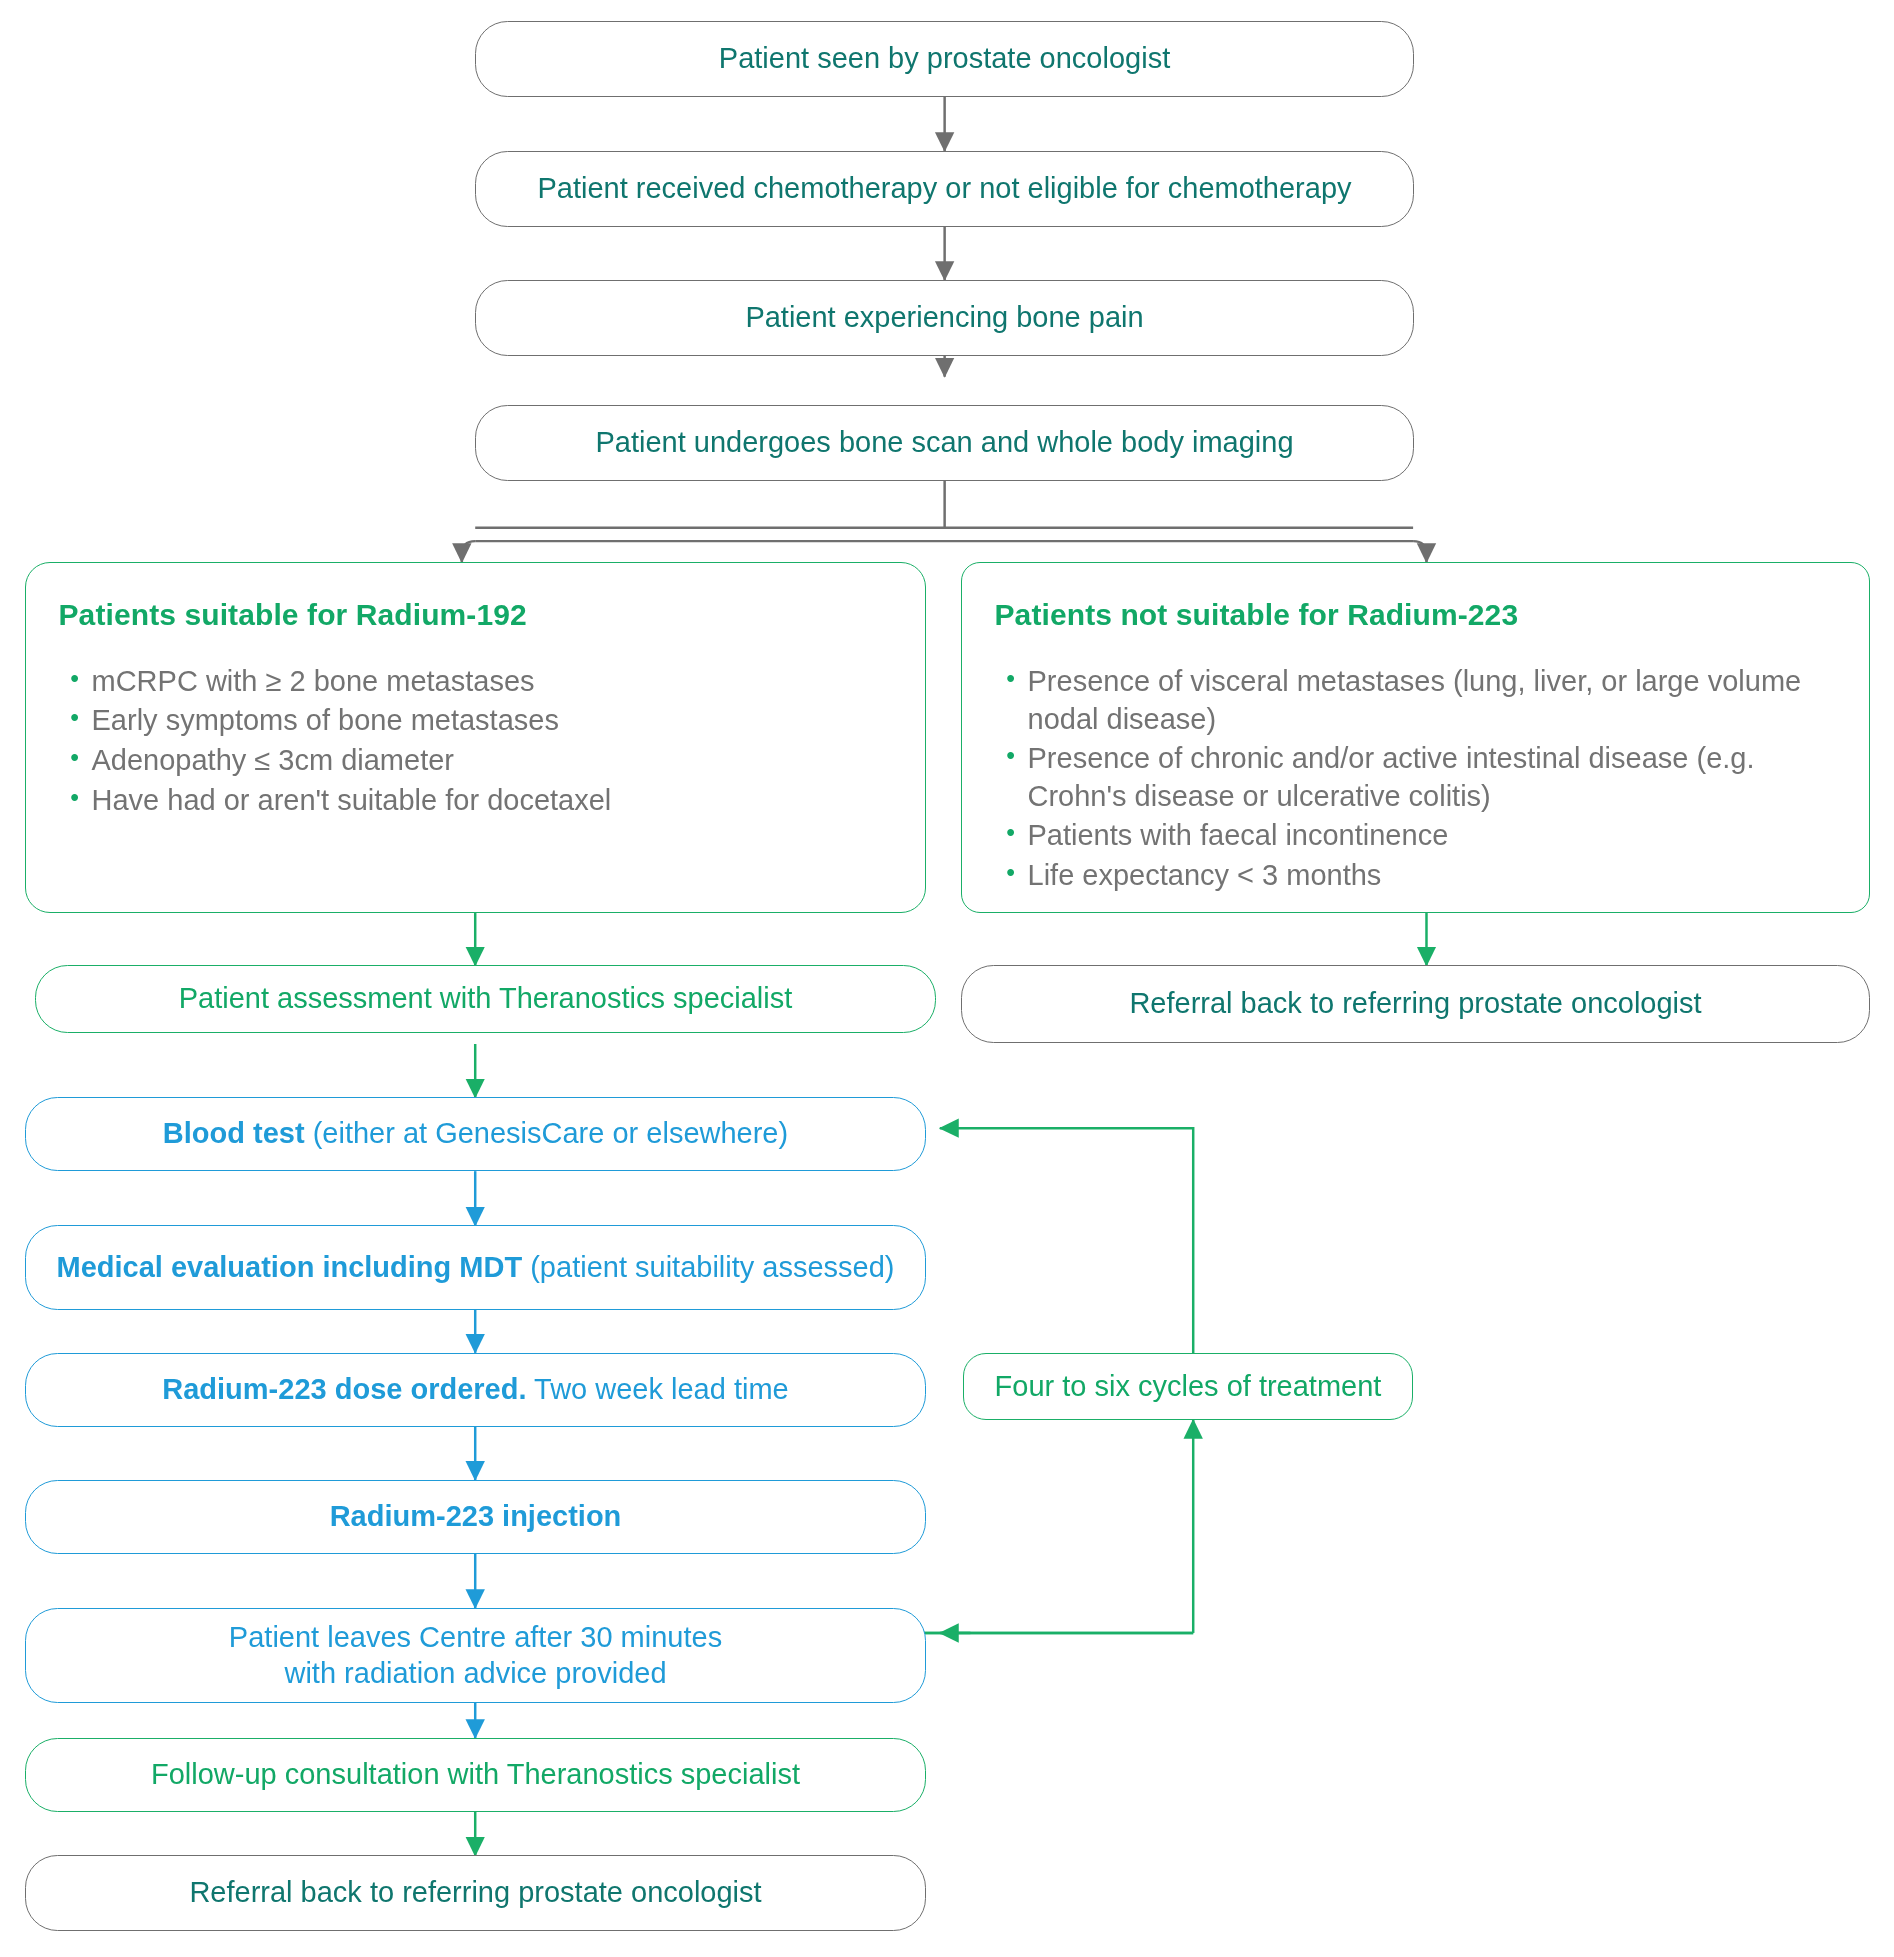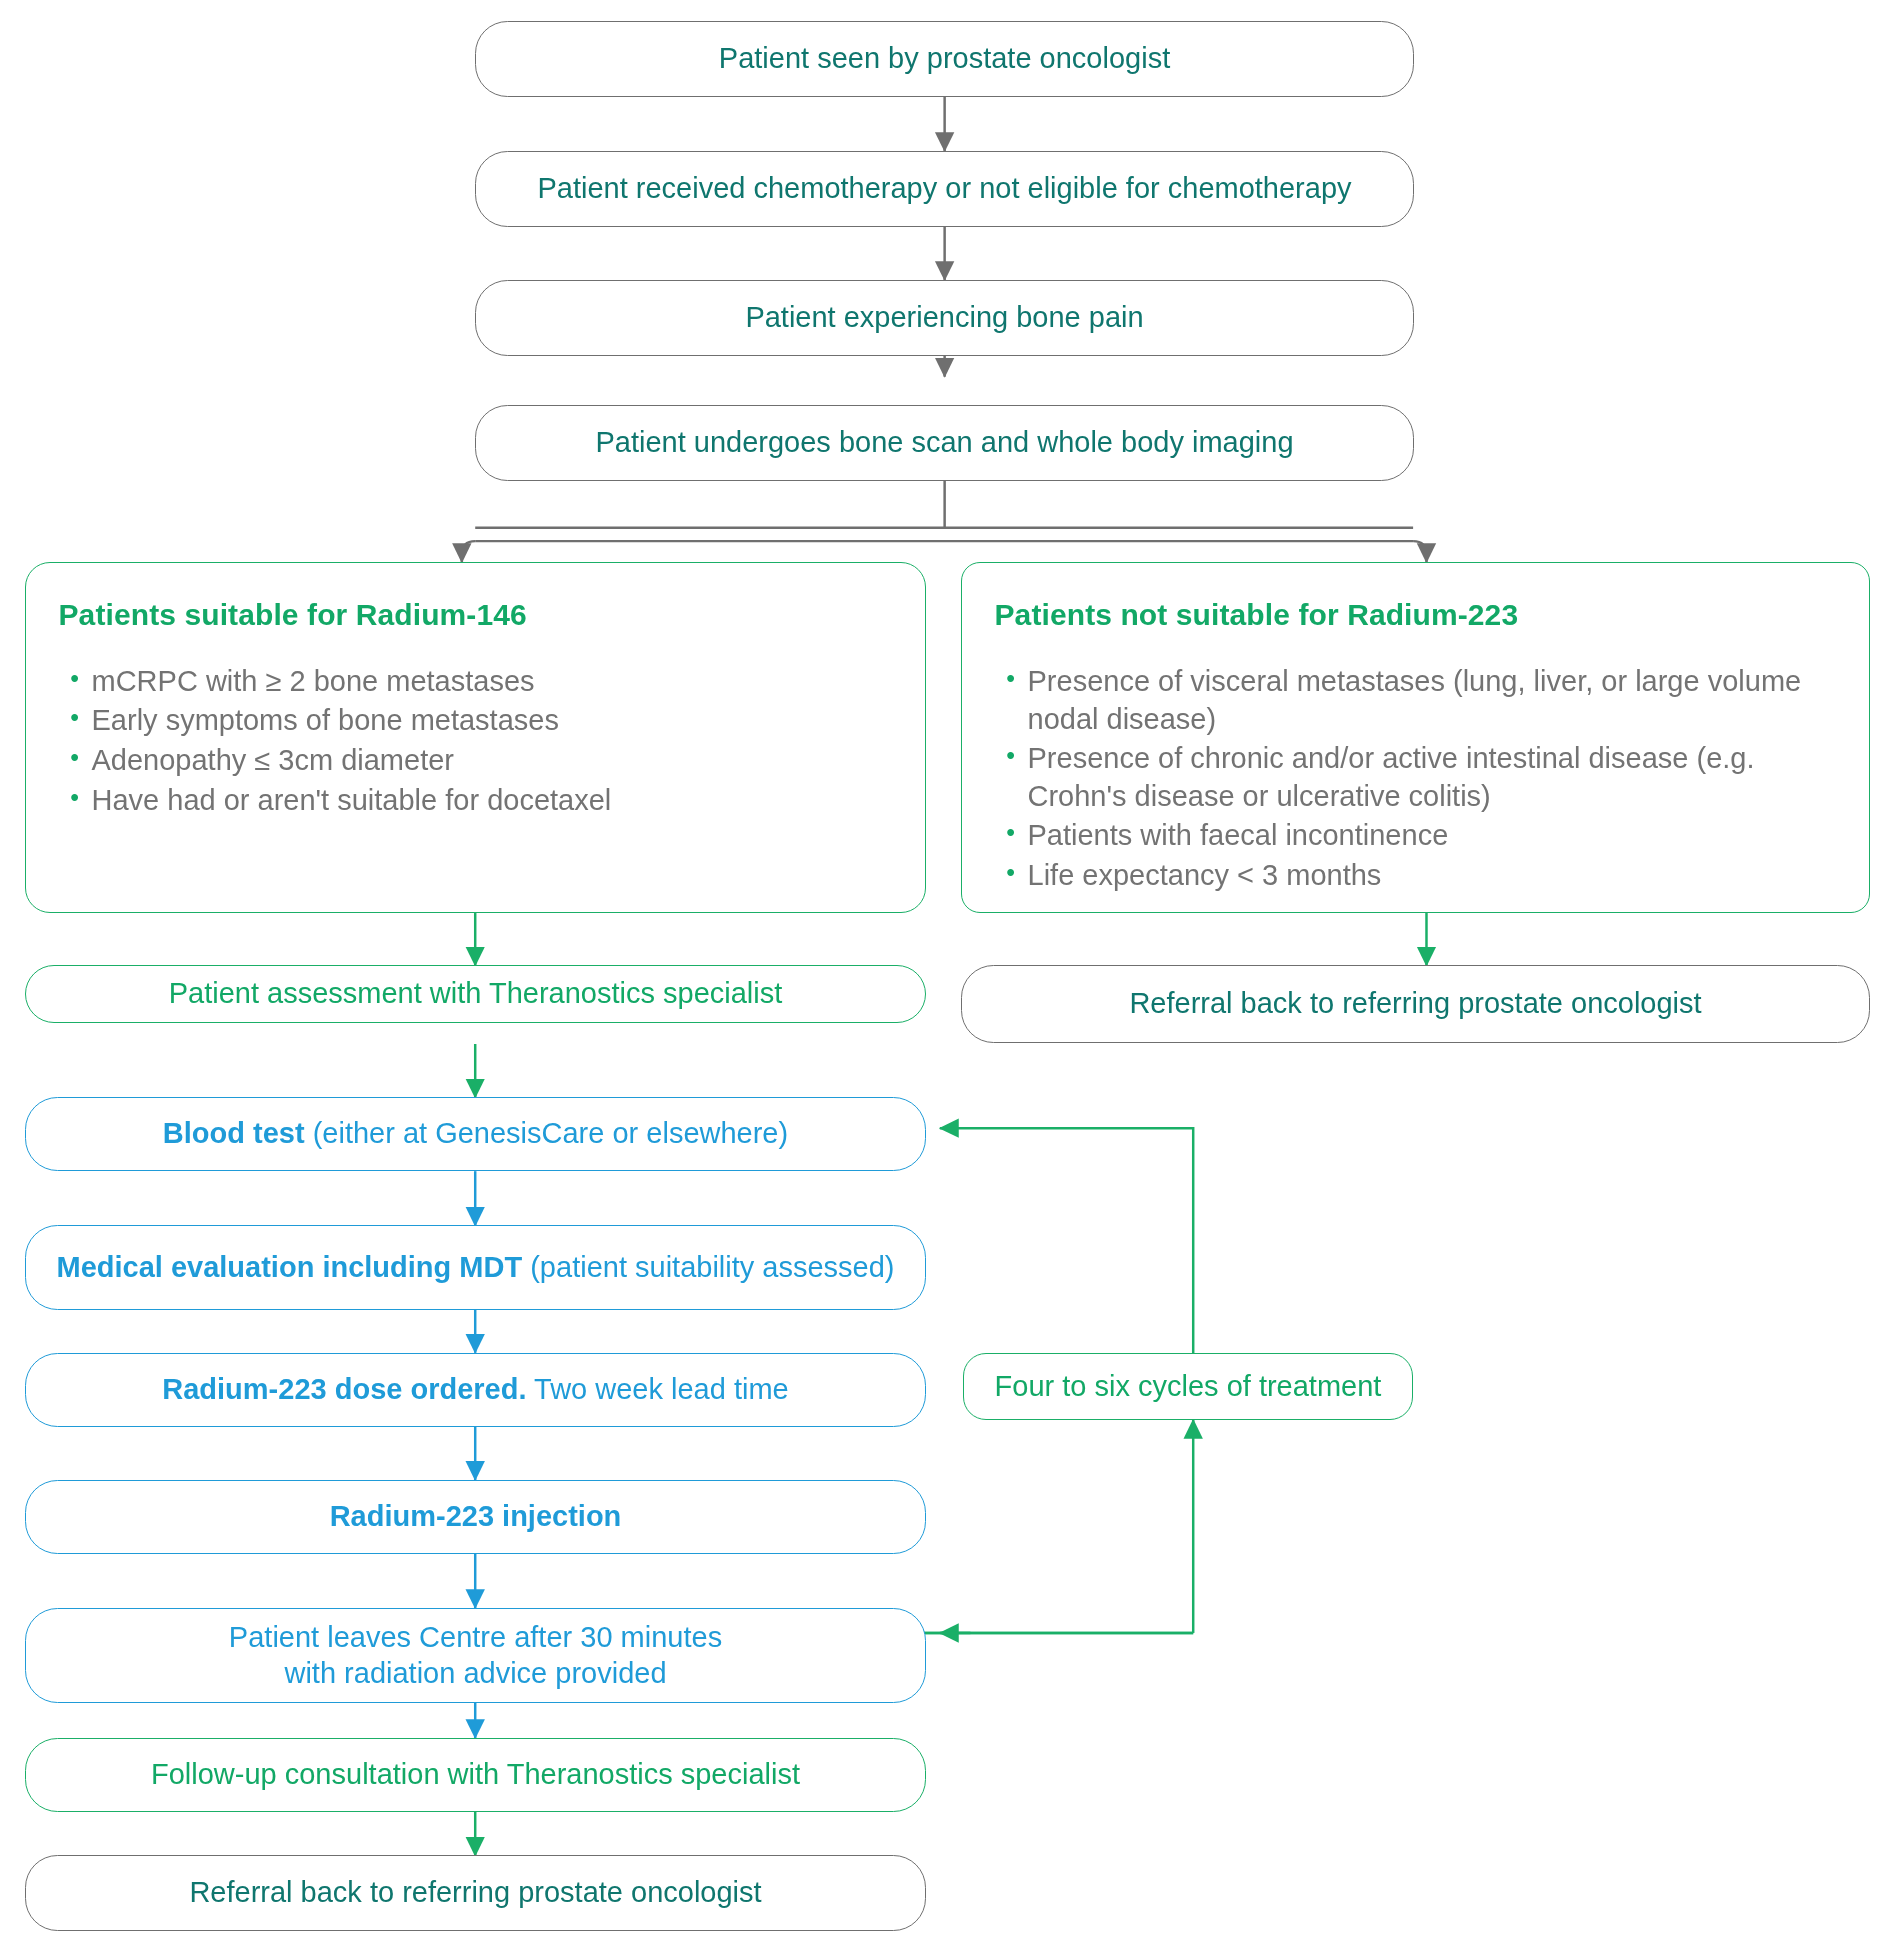--- a/index.html
+++ b/index.html
@@ -129,40 +129,40 @@
 
   <div class="node grey" style="left:475px;top:280px;width:939px;height:76px;">
     <span>Patient experiencing bone pain</span>
   </div>
 
   <div class="node grey" style="left:475px;top:405px;width:939px;height:76px;">
     <span>Patient undergoes bone scan and whole body imaging</span>
   </div>
 
   <div class="node green panel" style="left:25px;top:562px;width:901px;height:351px;">
-    <div class="panel-title">Patients suitable for Radium-146</div>
+    <div class="panel-title">Patients suitable for Radium-192</div>
     <ul class="bullets">
       <li>mCRPC with ≥ 2 bone metastases</li>
       <li>Early symptoms of bone metastases</li>
       <li>Adenopathy ≤ 3cm diameter</li>
       <li>Have had or aren't suitable for docetaxel</li>
     </ul>
   </div>
 
   <div class="node green panel" style="left:961px;top:562px;width:909px;height:351px;border-radius:19px;">
     <div class="panel-title">Patients not suitable for Radium-223</div>
     <ul class="bullets">
       <li>Presence of visceral metastases (lung, liver, or large volume nodal disease)</li>
       <li>Presence of chronic and/or active intestinal disease (e.g. Crohn's disease or ulcerative colitis)</li>
       <li>Patients with faecal incontinence</li>
       <li>Life expectancy &lt; 3 months</li>
     </ul>
   </div>
 
-  <div class="node green" style="left:25px;top:965px;width:901px;height:58px;">
+  <div class="node green" style="left:35px;top:965px;width:901px;height:68px;">
     <span>Patient assessment with Theranostics specialist</span>
   </div>
 
   <div class="node grey" style="left:961px;top:965px;width:909px;height:78px;">
     <span>Referral back to referring prostate oncologist</span>
   </div>
 
   <div class="node blue" style="left:25px;top:1097px;width:901px;height:74px;">
     <span><span class="bold">Blood test</span><span> (either at GenesisCare or elsewhere)</span></span>
   </div>

